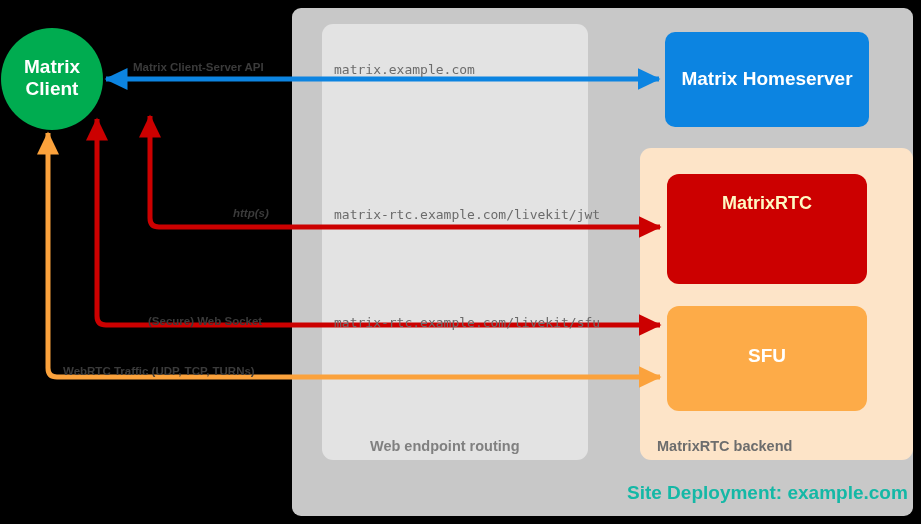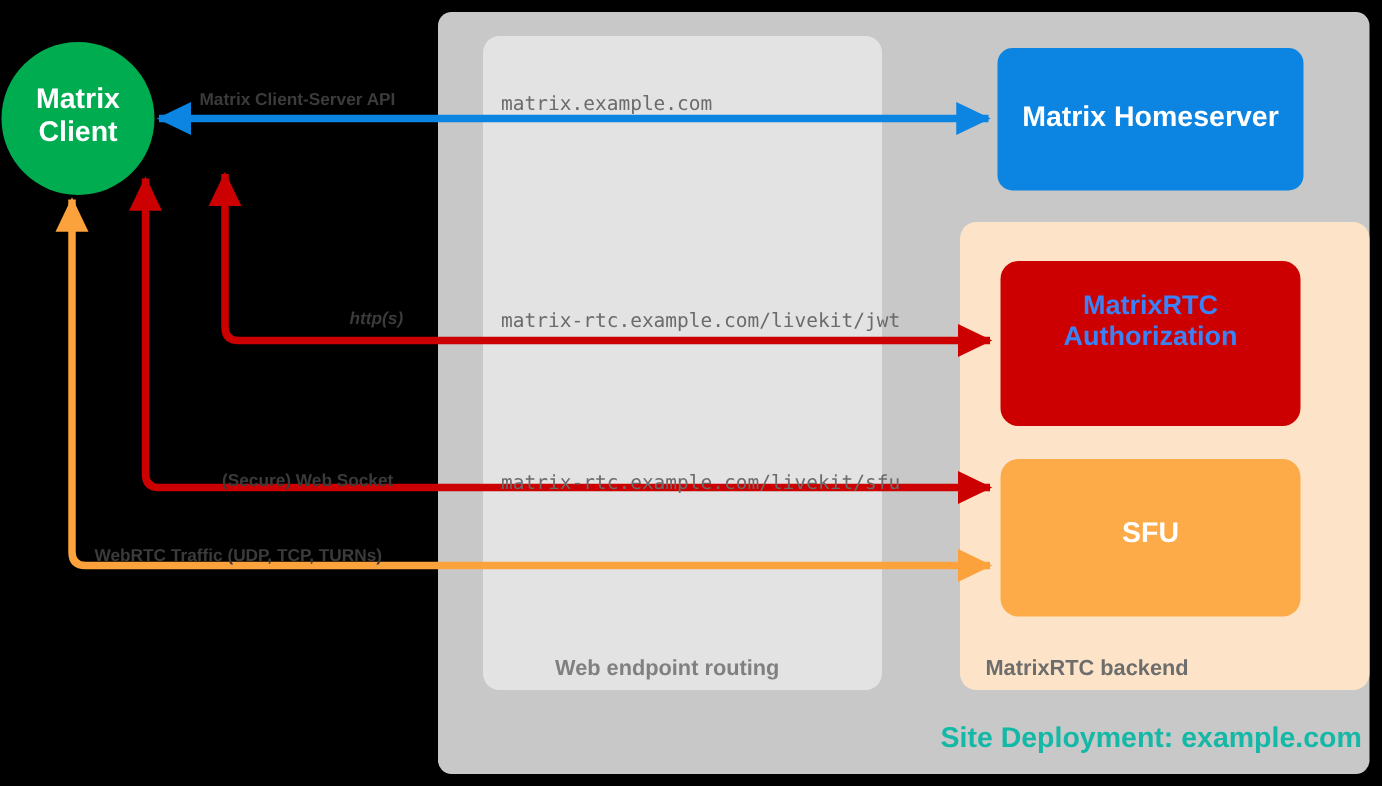--- a/index.html
+++ b/index.html
@@ -40,21 +40,21 @@
     left: 667px;
     top: 68px;
     width: 200px;
     color: #ffffff;
     font-size: 19px;
   }
   .auth-label {
     left: 670px;
     top: 193px;
     width: 194px;
-    color: #3b82f6;
+    color: #fef9c3;
     font-size: 18px;
   }
   .sfu-label {
     left: 670px;
     top: 345px;
     width: 194px;
     color: #ffffff;
     font-size: 19px;
   }
   .zone-label {
@@ -151,21 +151,20 @@
 
   <div class="node-label client-label">
     <div>Matrix</div>
     <div>Client</div>
   </div>
 
   <div class="node-label homeserver-label">Matrix Homeserver</div>
 
   <div class="node-label auth-label">
     <div>MatrixRTC</div>
-    <div>Authorization</div>
   </div>
 
   <div class="node-label sfu-label">SFU</div>
 
   <div class="zone-label routing-label">Web endpoint routing</div>
   <div class="zone-label backend-label">MatrixRTC backend</div>
   <div class="zone-label site-label">Site Deployment: example.com</div>
 
   <div class="edge-label lbl-csapi">Matrix Client-Server API</div>
   <div class="edge-label lbl-http">http(s)</div>

